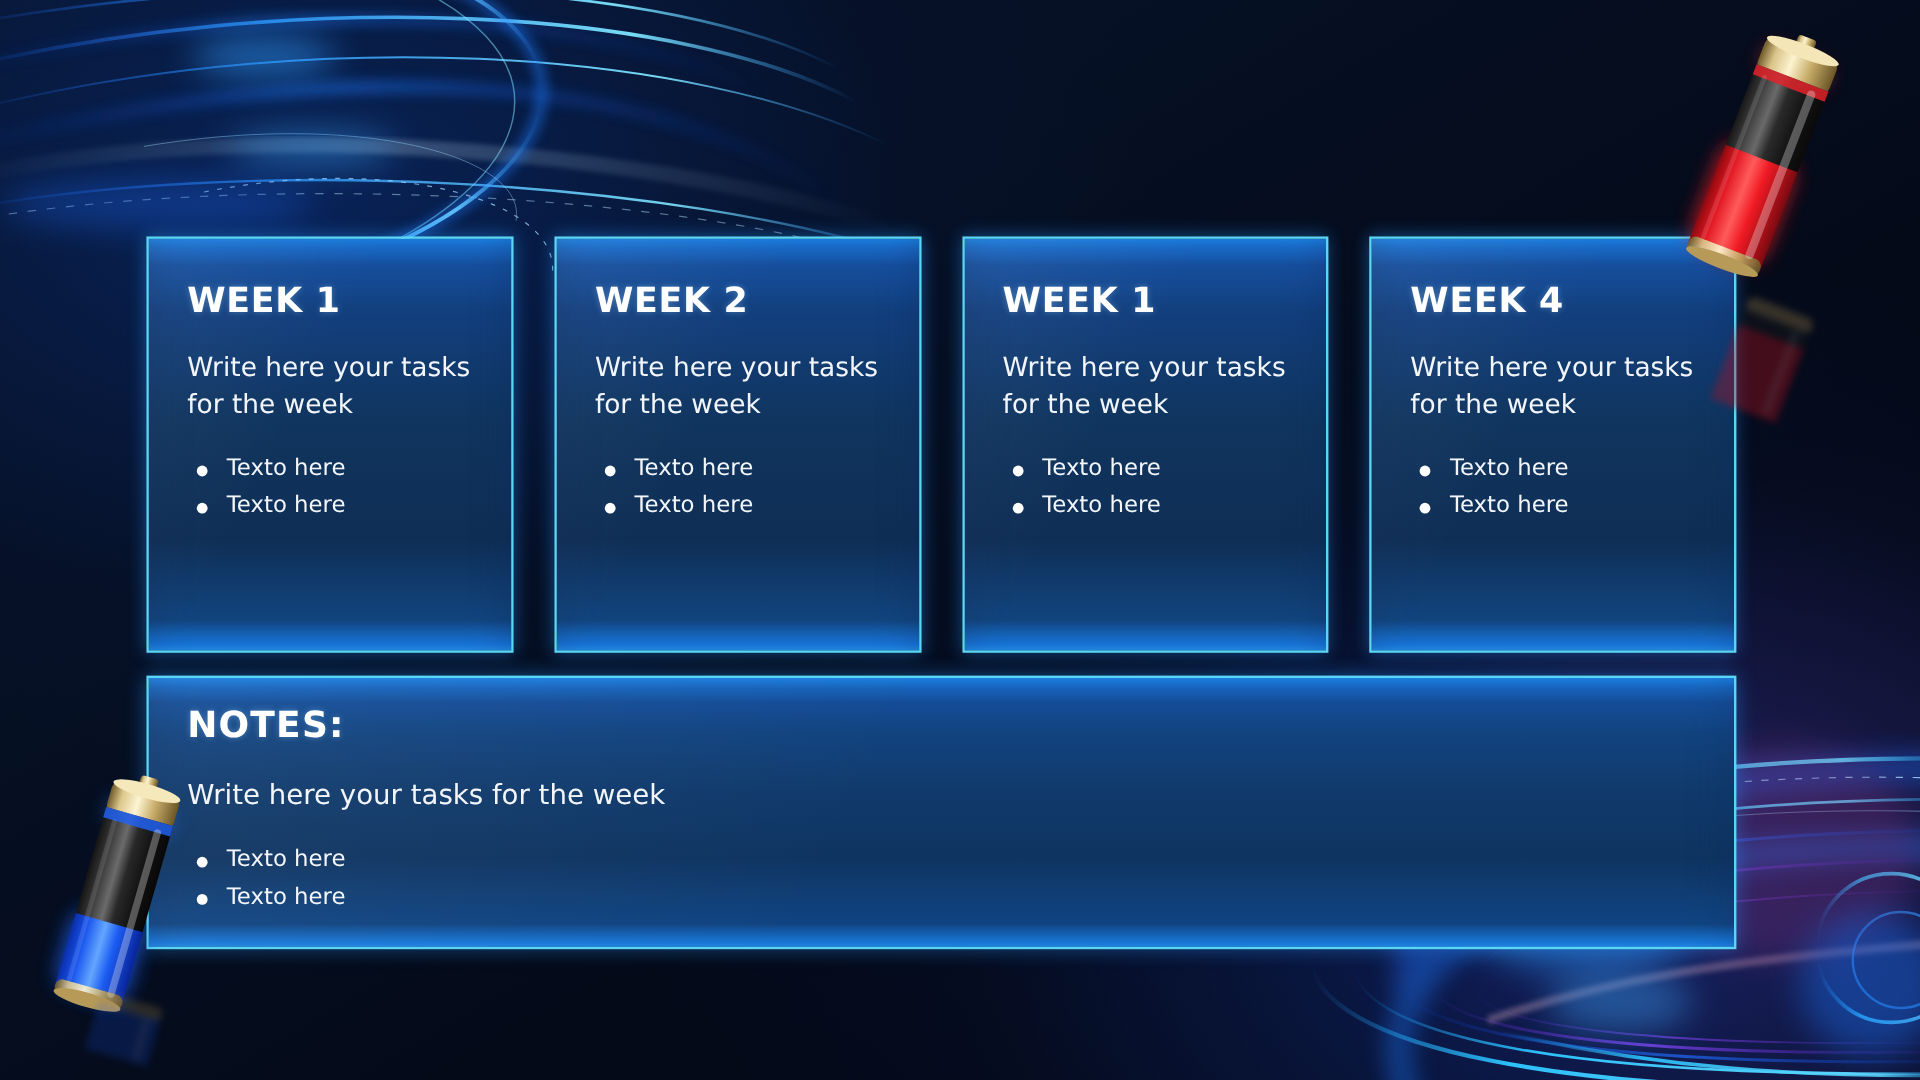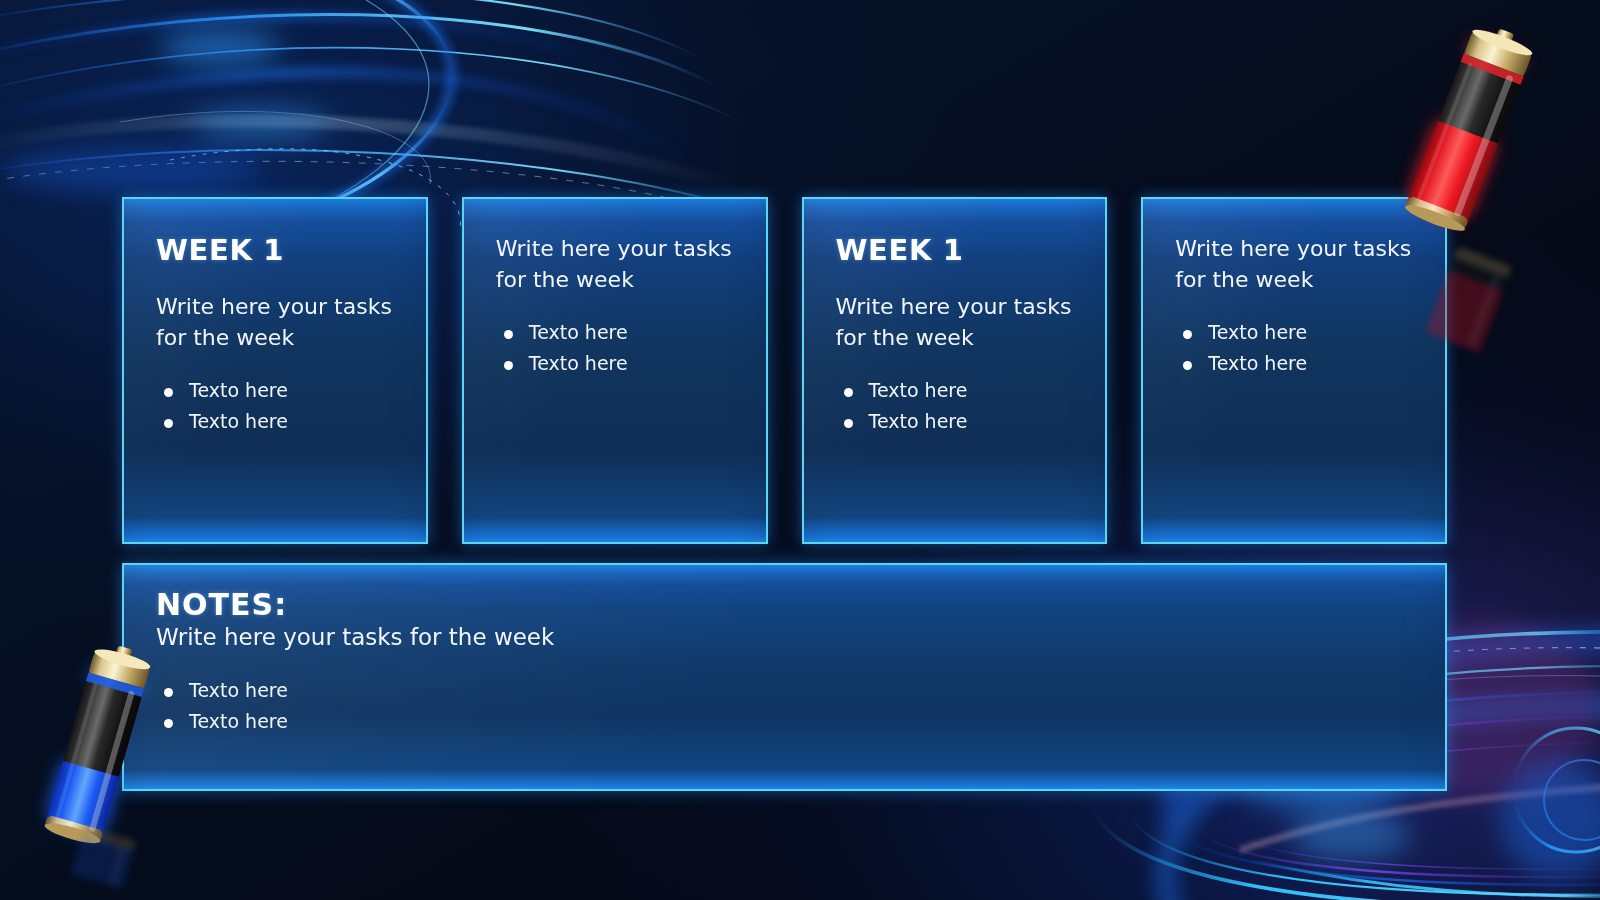--- a/index.html
+++ b/index.html
@@ -114,20 +114,21 @@
   .notes::after{
     content:""; position:absolute; inset:0;
     background:linear-gradient(118deg, rgba(255,255,255,.05) 0%, rgba(255,255,255,0) 46%);
     pointer-events:none;
   }
   .notes-inner{ position:relative; z-index:2; padding:22px 0 0 32px; }
   .notes-title{
     font-family:"DejaVu Sans", sans-serif;
     font-size:30px; font-weight:700; letter-spacing:1px;
     color:#ffffff; text-shadow:0 0 5px rgba(160,220,255,.35);
+    margin-bottom:26px;
   }
   .notes-body{
     font-family:"DejaVu Sans", sans-serif;
     font-size:23px; line-height:31px; color:#f2f6fb; margin-bottom:22px;
   }
 
   
   .battery{ position:absolute; pointer-events:none; }
   .battery svg{ display:block; }
   .batt-red{ left:1368px; top:18px; }
@@ -261,20 +262,21 @@
         <div class="card-body">Write here your tasks for the week</div>
         <ul class="bullets">
           <li>Texto here</li>
           <li>Texto here</li>
         </ul>
       </div>
     </div>
 
     <div class="card">
       <div class="card-inner">
+        <div class="card-title">WEEK 2</div>
         <div class="card-body">Write here your tasks for the week</div>
         <ul class="bullets">
           <li>Texto here</li>
           <li>Texto here</li>
         </ul>
       </div>
     </div>
 
     <div class="card">
       <div class="card-inner">
@@ -282,20 +284,21 @@
         <div class="card-body">Write here your tasks for the week</div>
         <ul class="bullets">
           <li>Texto here</li>
           <li>Texto here</li>
         </ul>
       </div>
     </div>
 
     <div class="card">
       <div class="card-inner">
+        <div class="card-title">WEEK 4</div>
         <div class="card-body">Write here your tasks for the week</div>
         <ul class="bullets">
           <li>Texto here</li>
           <li>Texto here</li>
         </ul>
       </div>
     </div>
   </div>
 
   <div class="notes">

